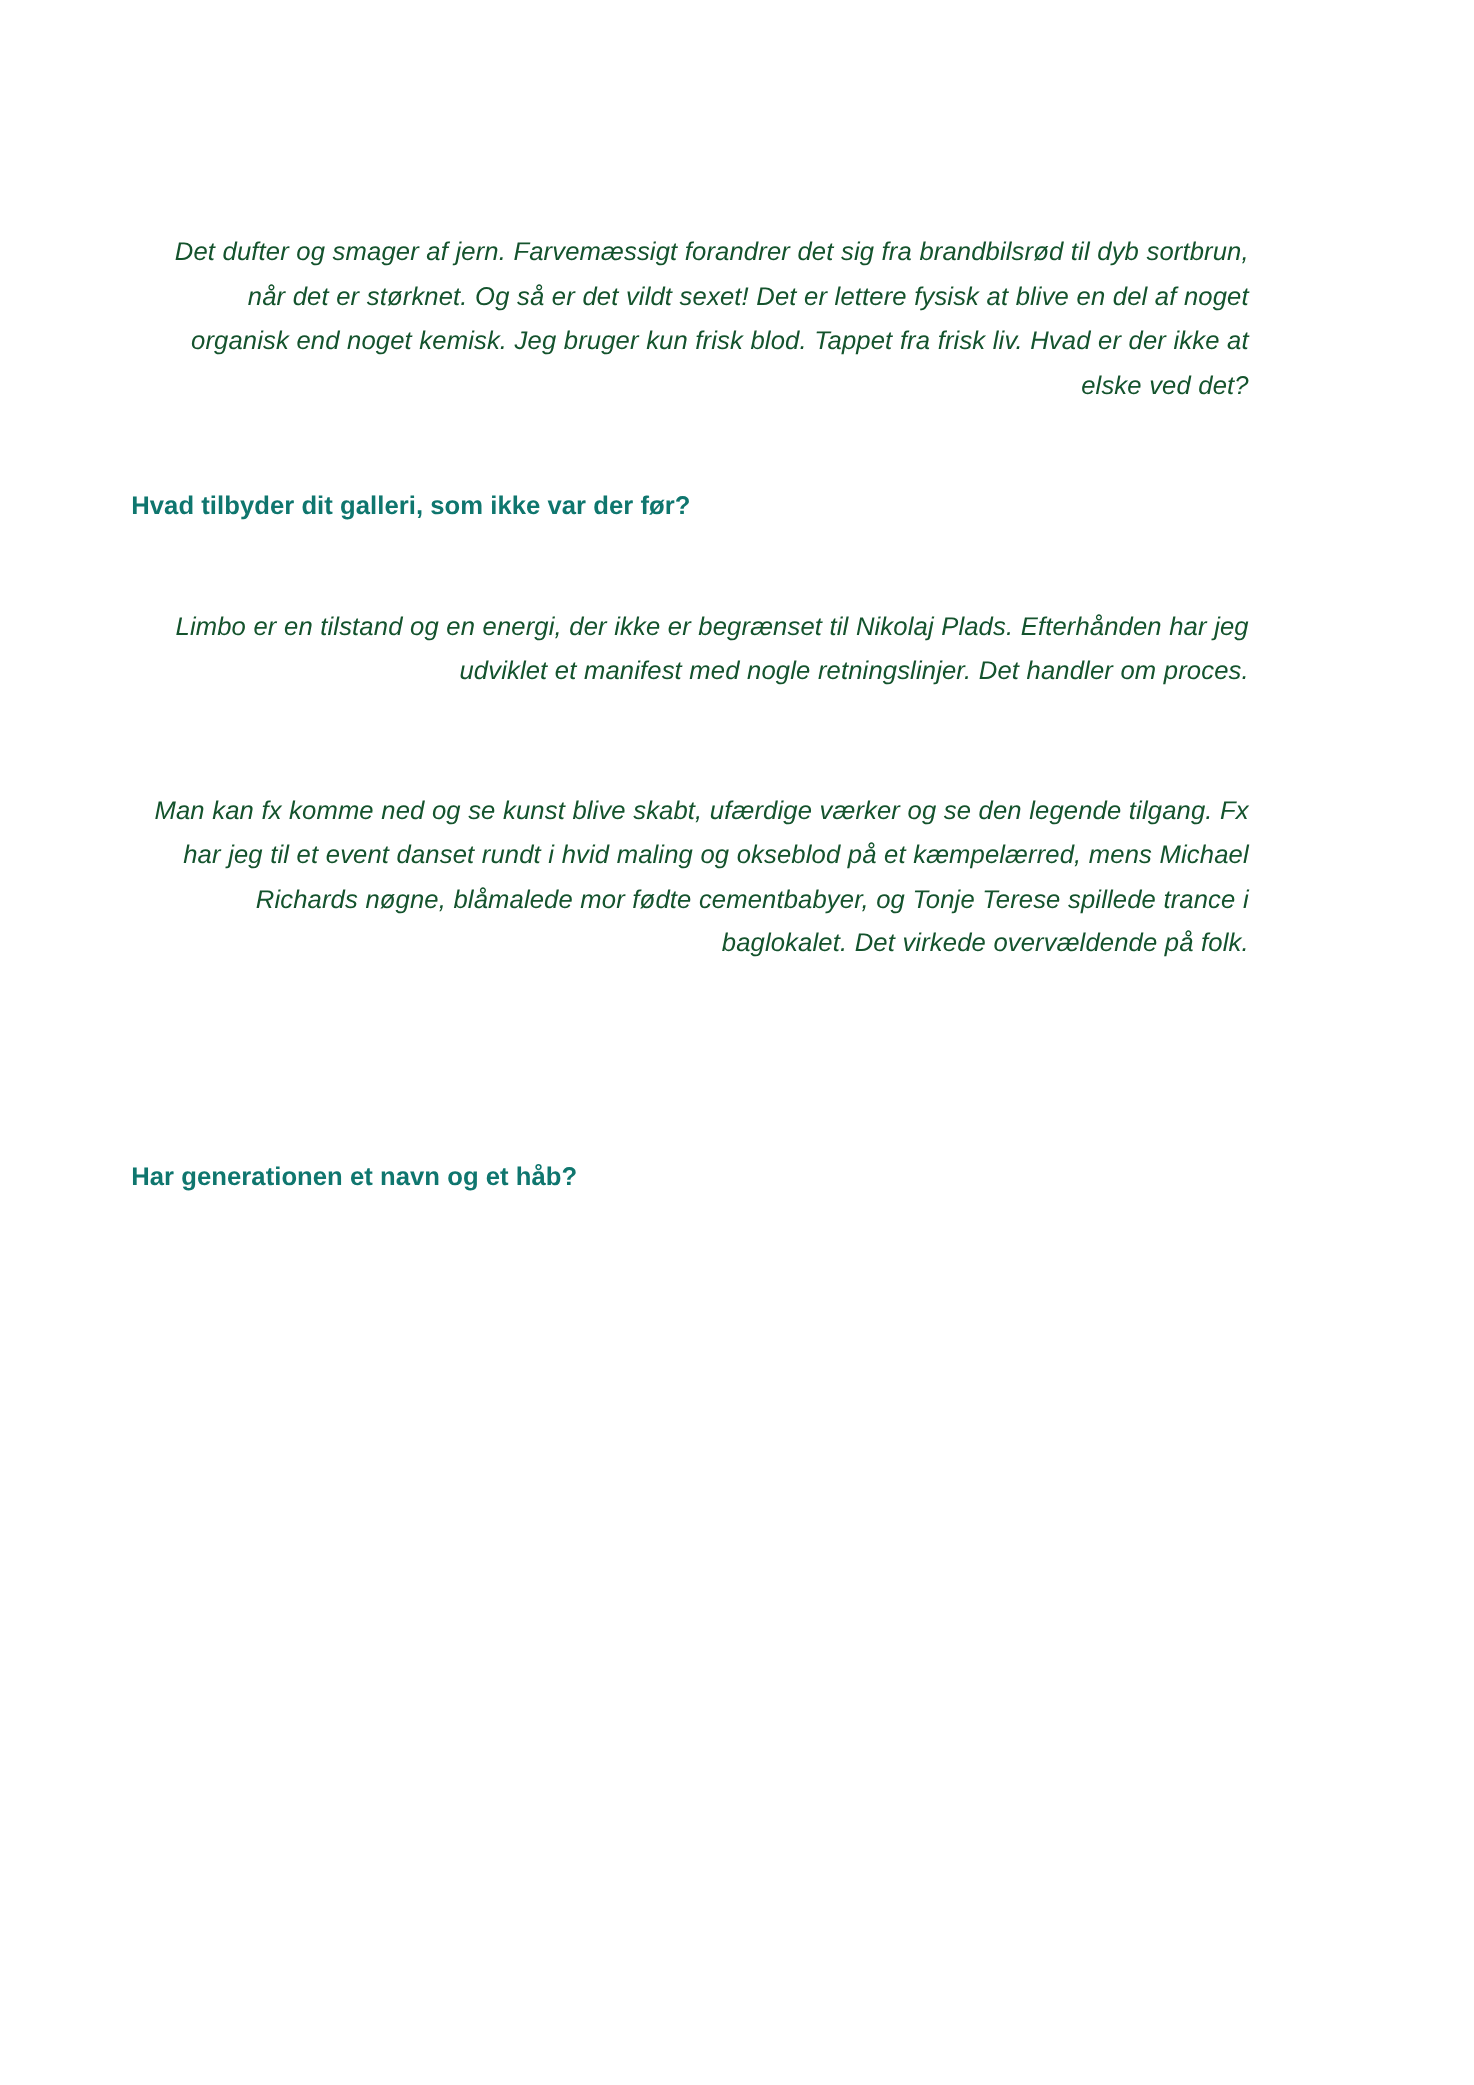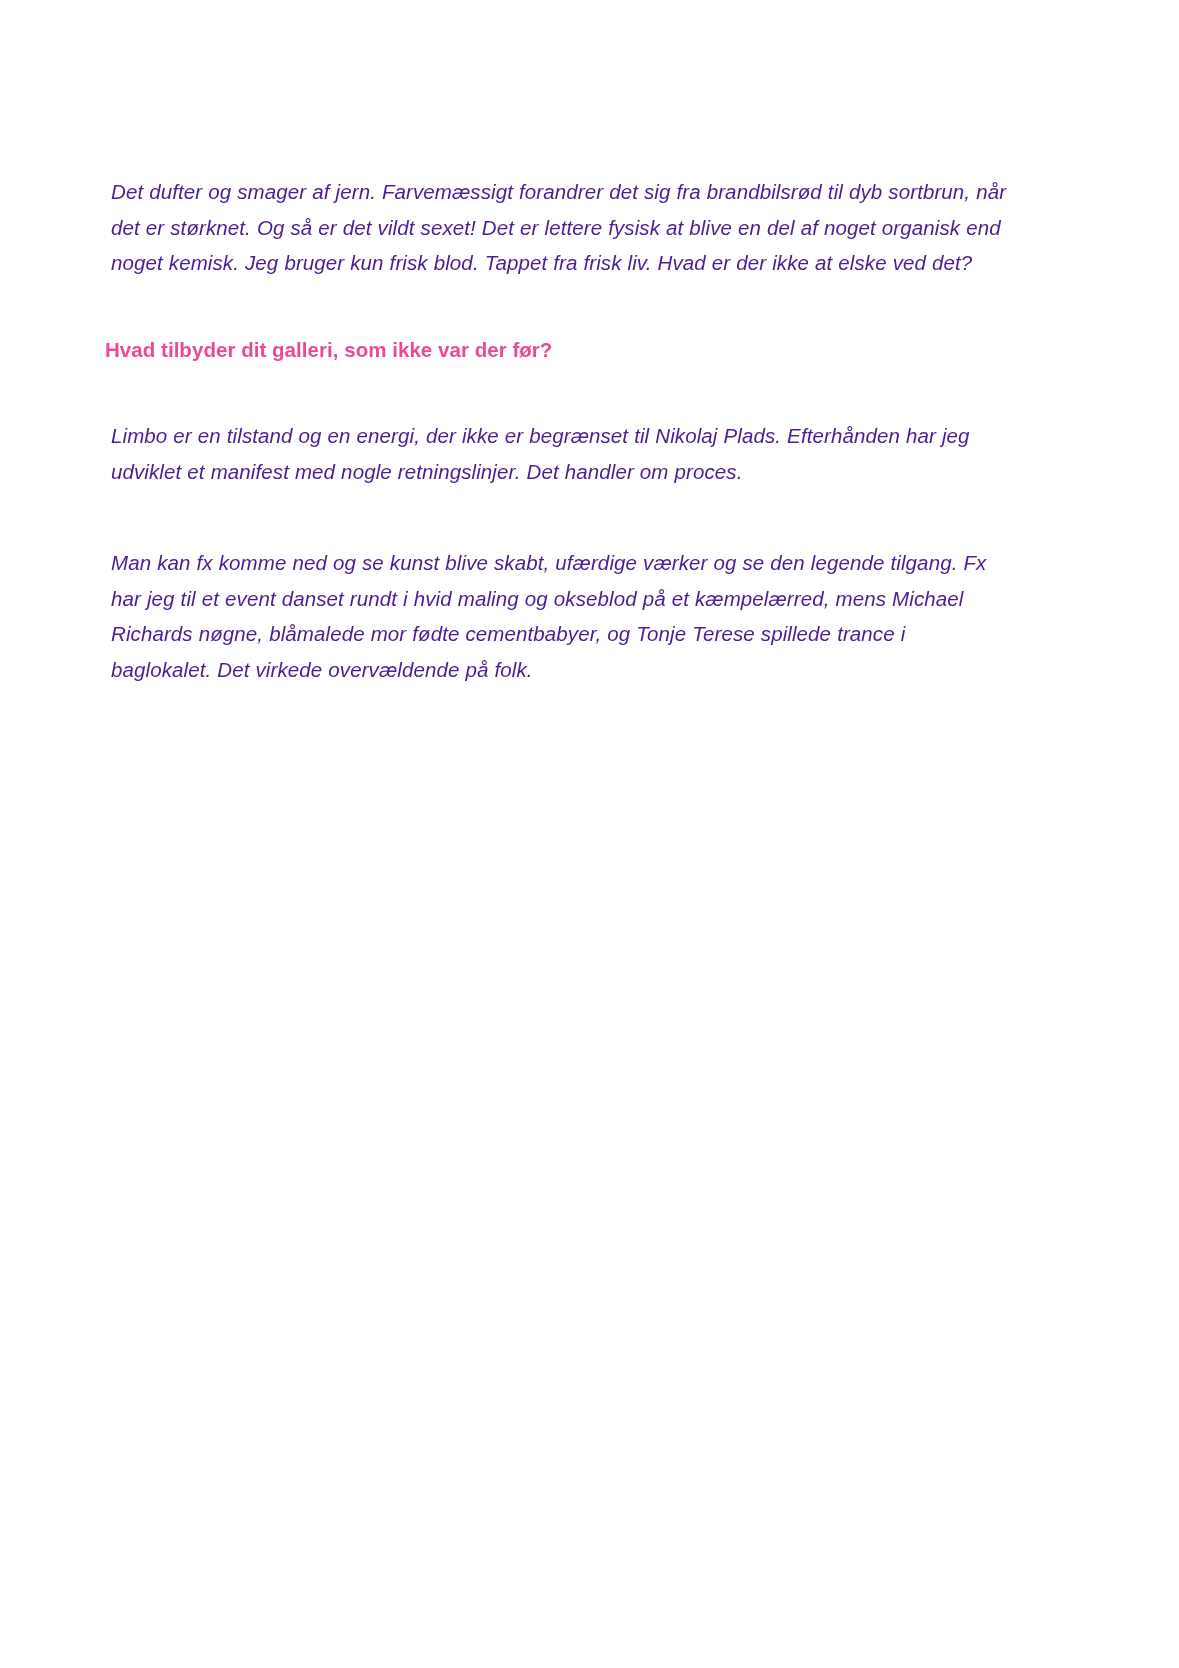--- a/index.html
+++ b/index.html
@@ -19,35 +19,35 @@
     width: 1179px;
     height: 1668px;
     background: #ffffff;
     box-sizing: border-box;
     padding: 168px 160px 0 105px;
   }
   .doc-body {
     width: 910px;
   }
   p.answer {
-    margin: 6px;
+    margin: 16px;
     font-style: italic;
     font-size: 20.5px;
     line-height: 35.5px;
-    text-align: left;
+    text-align: right;
     letter-spacing: 0.005em;
     word-spacing: 0.01em;
-    color: #4c1d95;
+    color: #14532d;
   }
   p.question {
     margin: 0;
     font-weight: bold;
     font-size: 20.5px;
     line-height: 35.5px;
-    color: #ec4899;
+    color: #0f766e;
     letter-spacing: 0.002em;
   }
   .gap-para { height: 44px; }
   .gap-q-before { height: 45px; }
   .gap-q-after { height: 45px; }
   .spacer-block { width: 100%; }
 </style>
 </head>
 <body>
 
@@ -69,18 +69,19 @@
     <p class="answer">Man kan fx komme ned og se kunst blive skabt, ufærdige værker og se den legende tilgang. Fx har jeg til et event danset rundt i hvid maling og okseblod på et kæmpelærred, mens Michael Richards nøgne, blåmalede mor fødte cementbabyer, og Tonje Terese spillede trance i baglokalet. Det virkede overvældende på folk.</p>
 
     <div class="spacer-block gap-q-before"></div>
 
 
     <div class="spacer-block gap-q-after"></div>
 
 
     <div class="spacer-block gap-q-before"></div>
 
+    <p class="question">Har generationen et navn og et håb?</p>
 
     <div class="spacer-block gap-q-after"></div>
 
 
   </div>
 </div>
 
 </body></html>

